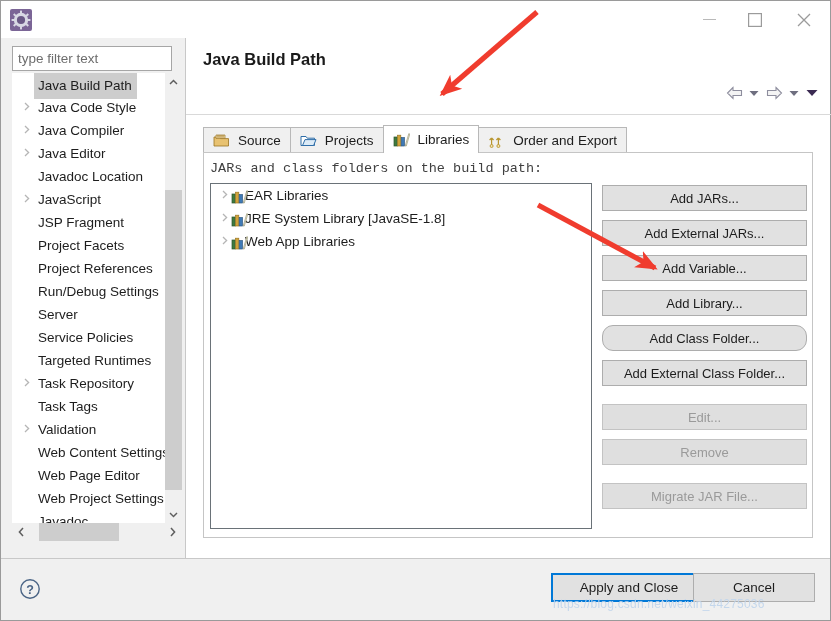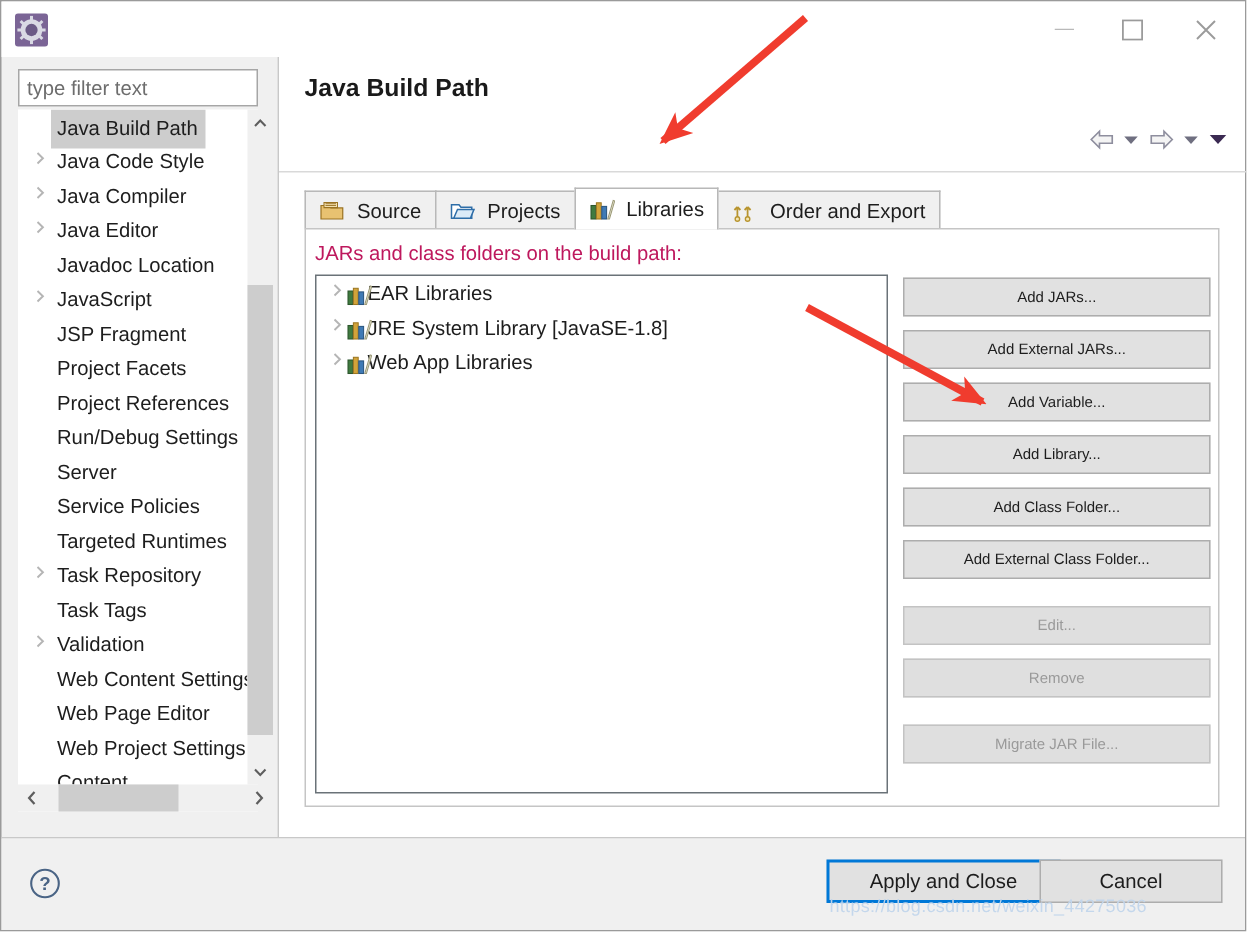--- a/index.html
+++ b/index.html
@@ -182,21 +182,21 @@
   .tab .ticon { width: 17px; height: 15px; display:block; flex: 0 0 auto; }
 
   .tabpanel {
     position: absolute; left: 17px; top: 114px;
     width: 610px; height: 386px;
     border: 1px solid #c5c5c5;
     background: #ffffff;
   }
   .tabpanel-label {
     position: absolute; left: 6px; top: 8px;
-    font-size: 13.5px; color: #be185d;
+    font-size: 13.5px; color: #404040; font-family: Liberation Mono, monospace;
   }
 
   .jar-list {
     position: absolute; left: 6px; top: 30px;
     width: 382px; height: 346px;
     background: #ffffff;
     border: 1px solid #6a7278;
     overflow: hidden;
   }
   .jar-row {
@@ -211,21 +211,21 @@
   .jar-row .jicon {
     position: absolute; left: 20px; top: 4px; width: 17px; height: 15px;
   }
 
   
   .btn {
     position: absolute;
     width: 205px; height: 26px;
     background: #e1e1e1;
     border: 1px solid #adadad;
-    font-size: 10px; color: #1d1d1d;
+    font-size: 13px; color: #1d1d1d;
     display: flex; align-items: center; justify-content: center;
     white-space: nowrap;
   }
   .btn.disabled { color: #9a9a9a; background: #dfdfdf; border-color: #c3c3c3; }
   .content-sep {
     position: absolute; left: 0; top: 557px; width: 829px; height: 1px;
     background: #c8c8c8;
   }
 
   
@@ -334,21 +334,21 @@
         <div class="tree-item"><span class="twisty"><svg width="6" height="9" viewBox="0 0 6 9">
               <path d="M1 1 L4.6 4.5 L1 8" stroke="#b5b5b5" stroke-width="1.3" fill="none"></path>
             </svg></span><span class="lbl">Task Repository</span></div>
         <div class="tree-item"><span class="lbl">Task Tags</span></div>
         <div class="tree-item"><span class="twisty"><svg width="6" height="9" viewBox="0 0 6 9">
               <path d="M1 1 L4.6 4.5 L1 8" stroke="#b5b5b5" stroke-width="1.3" fill="none"></path>
             </svg></span><span class="lbl">Validation</span></div>
         <div class="tree-item"><span class="lbl">Web Content Settings</span></div>
         <div class="tree-item"><span class="lbl">Web Page Editor</span></div>
         <div class="tree-item"><span class="lbl">Web Project Settings</span></div>
-        <div class="tree-item"><span class="lbl">Content</span></div>
+        <div class="tree-item"><span class="lbl">Javadoc</span></div>
       </div>
 
     <div class="tree-vscroll">
       <div class="arrow up">
         <svg width="9" height="6" viewBox="0 0 9 6">
             <path d="M1 5 L4.5 1.4 L8 5" stroke="#5e5e5e" stroke-width="1.4" fill="none"></path>
           </svg>
       </div>
       <div class="thumb"></div>
       <div class="arrow down">
@@ -470,21 +470,21 @@
                 <rect x="8.2" y="5.6" width="3.2" height="8.4" fill="#3f7ab5" stroke="#2b5680" stroke-width="0.7"></rect>
                 <path d="M12.2 14 L15.8 1.6 L16.8 2 L13.3 14 Z" fill="#f2f0de" stroke="#9c9a78" stroke-width="0.7"></path>
               </svg></span><span class="jlbl">Web App Libraries</span></div>
         </div>
 
       <div id="side-buttons">
           <div class="btn" style="left: 398px; top: 32px;">Add JARs...</div>
           <div class="btn" style="left: 398px; top: 67px;">Add External JARs...</div>
           <div class="btn" style="left: 398px; top: 102px;">Add Variable...</div>
           <div class="btn" style="left: 398px; top: 137px;">Add Library...</div>
-          <div class="btn" style="left: 398px; top: 172px;">Add Class Folder...</div>
+          <div class="btn" style="left: 398px; top: 172px; border-radius: 11px;">Add Class Folder...</div>
           <div class="btn" style="left: 398px; top: 207px;">Add External Class Folder...</div>
           <div class="btn disabled" style="left: 398px; top: 251px;">Edit...</div>
           <div class="btn disabled" style="left: 398px; top: 286px;">Remove</div>
           <div class="btn disabled" style="left: 398px; top: 330px;">Migrate JAR File...</div>
         </div>
     </div>
 
   </div>
 
   <div class="content-sep"></div>

